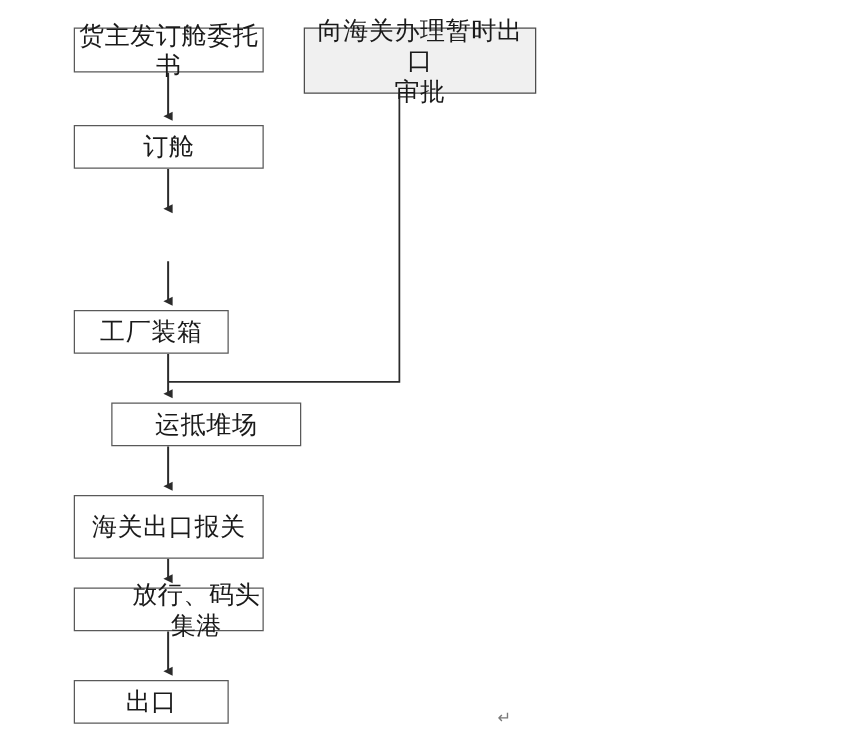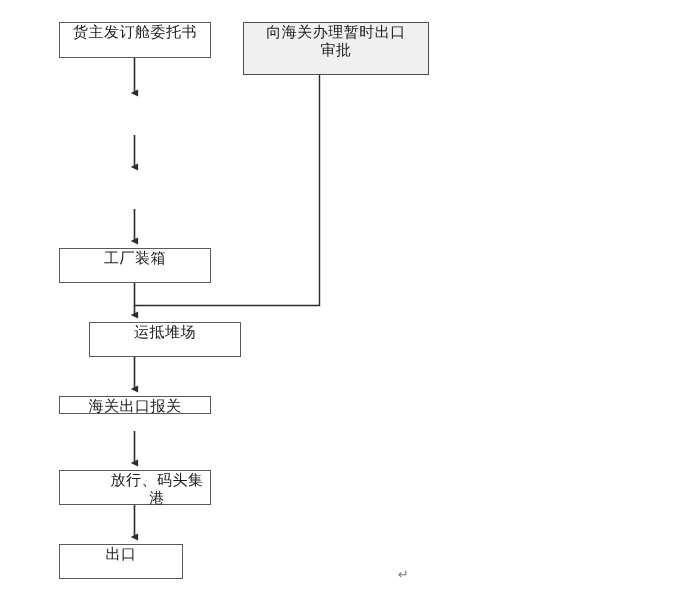--- a/index.html
+++ b/index.html
@@ -20,25 +20,25 @@
     top: 0;
     width: 678px;
     height: 601px;
   }
   .node {
     position: absolute;
     box-sizing: border-box;
     border: 1px solid #595959;
     background: #ffffff;
     display: flex;
-    align-items: flex-start;
+    align-items: center;
     justify-content: center;
     text-align: center;
     color: #1a1a1a;
-    font-size: 15px;
+    font-size: 20px;
     line-height: 1.22;
     letter-spacing: 0.5px;
     white-space: pre-line;
     font-family: "DejaVu Serif", "Liberation Serif", serif;
   }
   .node.shaded {
     background: #f0f0f0;
     border-color: #4d4d4d;
   }
   .edge-layer {
@@ -87,31 +87,34 @@
 
   <div class="node" style="left:59px; top:22px; width:152px; height:36px;">
     <span>货主发订舱委托书</span>
   </div>
 
   <div class="node shaded" style="left:243px; top:22px; width:186px; height:53px;">
     <span>向海关办理暂时出口
 审批</span>
   </div>
 
+  <div class="node" style="left:59px; top:100px; width:152px; height:35px;">
+    <span>订舱</span>
+  </div>
 
 
-  <div class="node" style="left:59px; top:248px; width:152px; height:35px;">
+  <div class="node" style="left:59px; top:248px; width:124px; height:35px;">
     <span>工厂装箱</span>
   </div>
 
   <div class="node" style="left:59px; top:322px; width:152px; height:35px;margin-left:30px;">
     <span>运抵堆场</span>
   </div>
 
-  <div class="node" style="left:59px; top:396px; width:152px; height:18px;">
+  <div class="node" style="left:59px; top:396px; width:152px; height:51px;">
     <span>海关出口报关</span>
   </div>
 
   <div class="node" style="left:59px; top:470px; width:152px; height:35px;padding-left:44px;">
     <span>放行、码头集港</span>
   </div>
 
   <div class="node" style="left:59px; top:544px; width:124px; height:35px;">
     <span>出口</span>
   </div>

